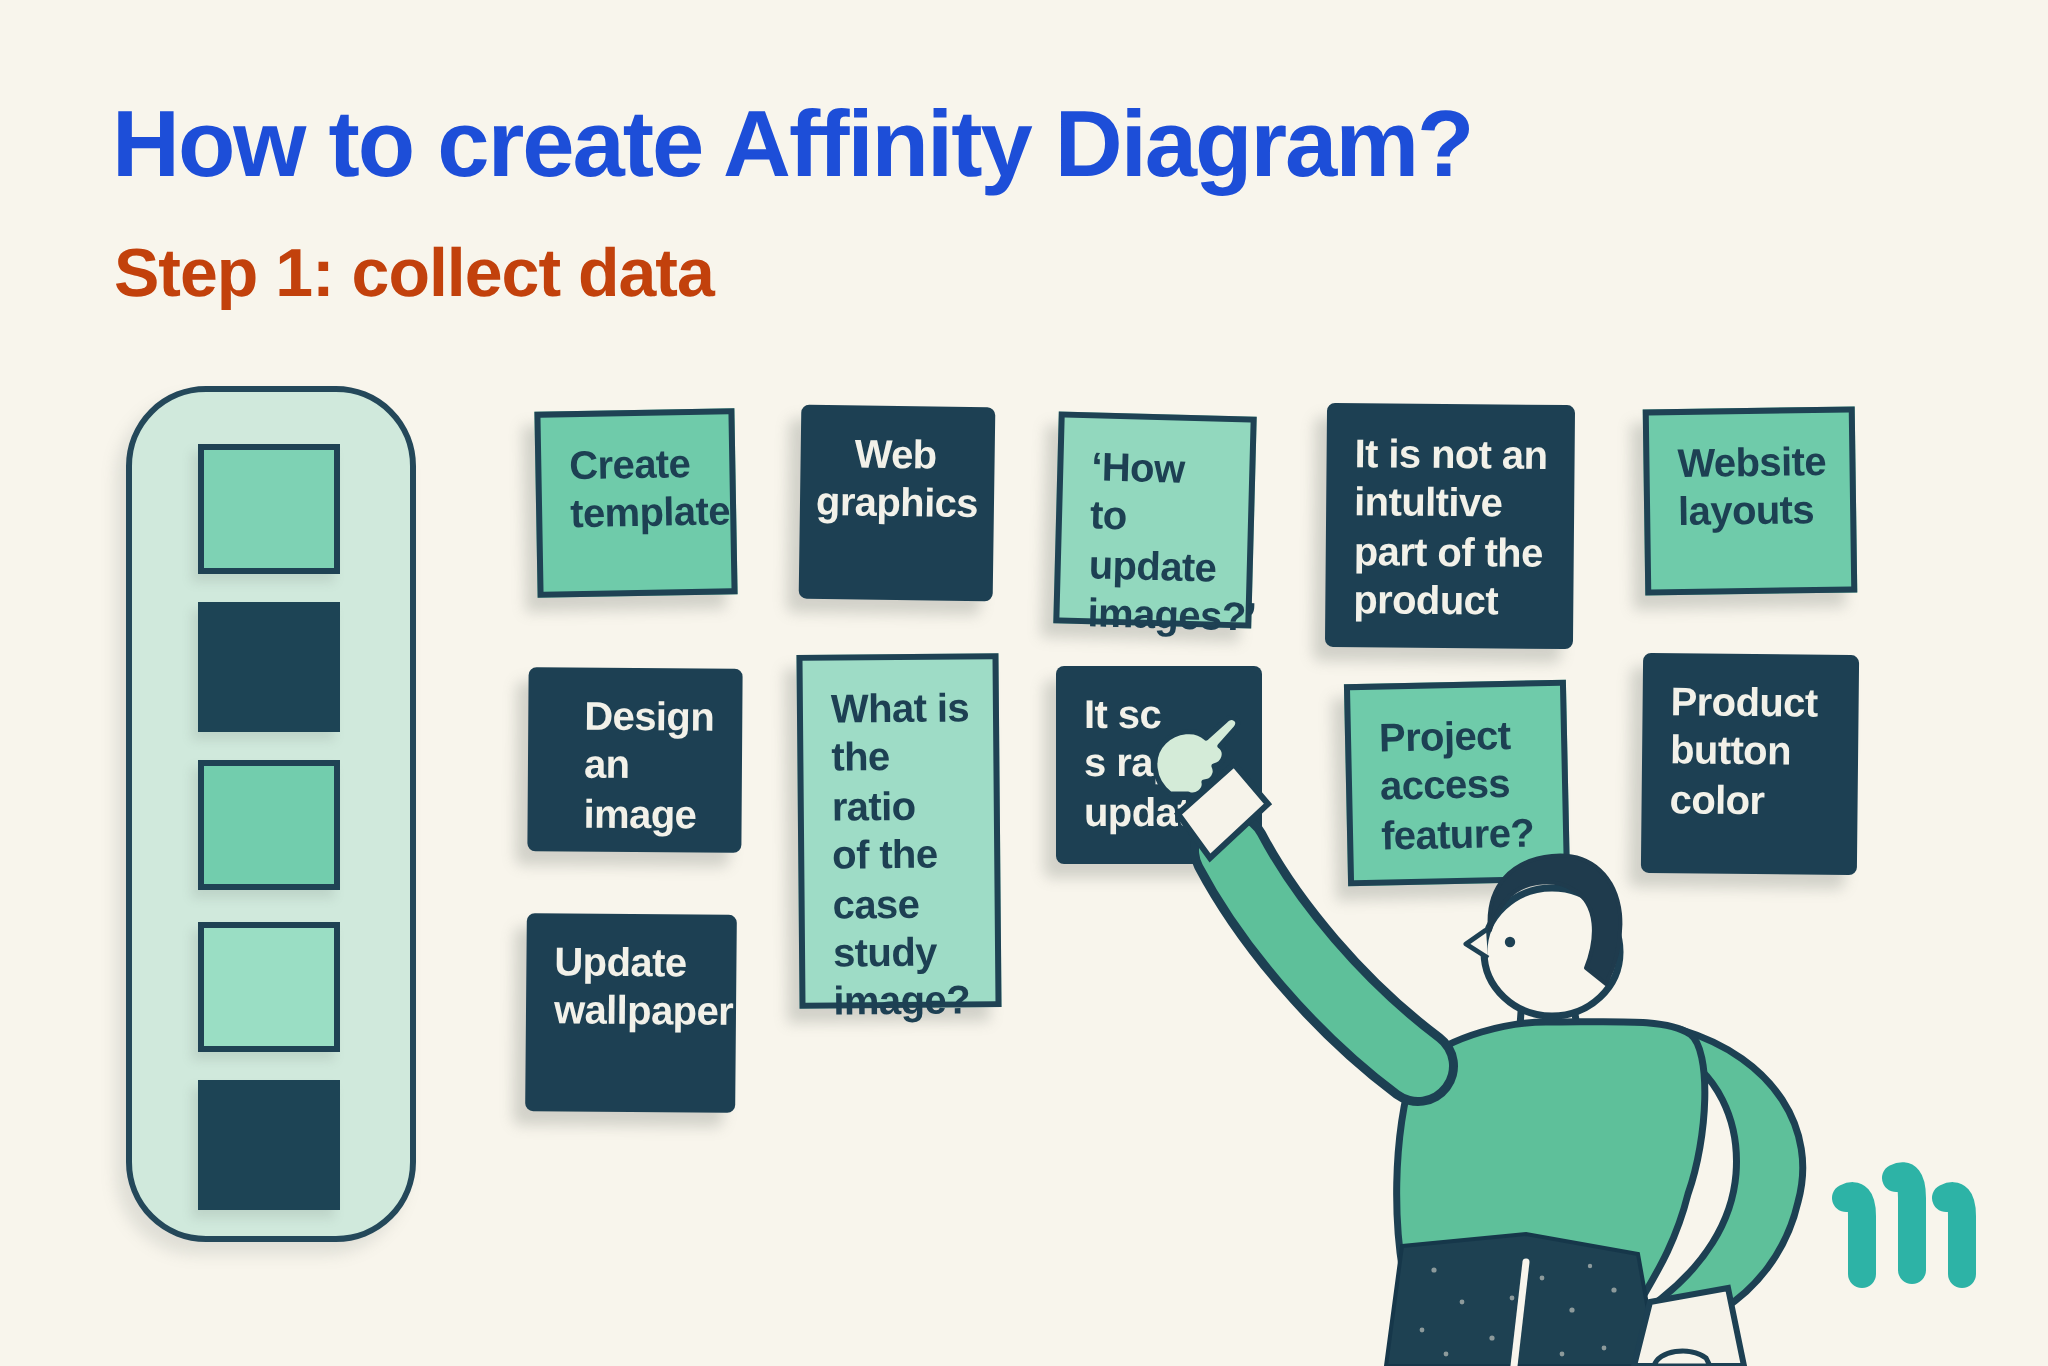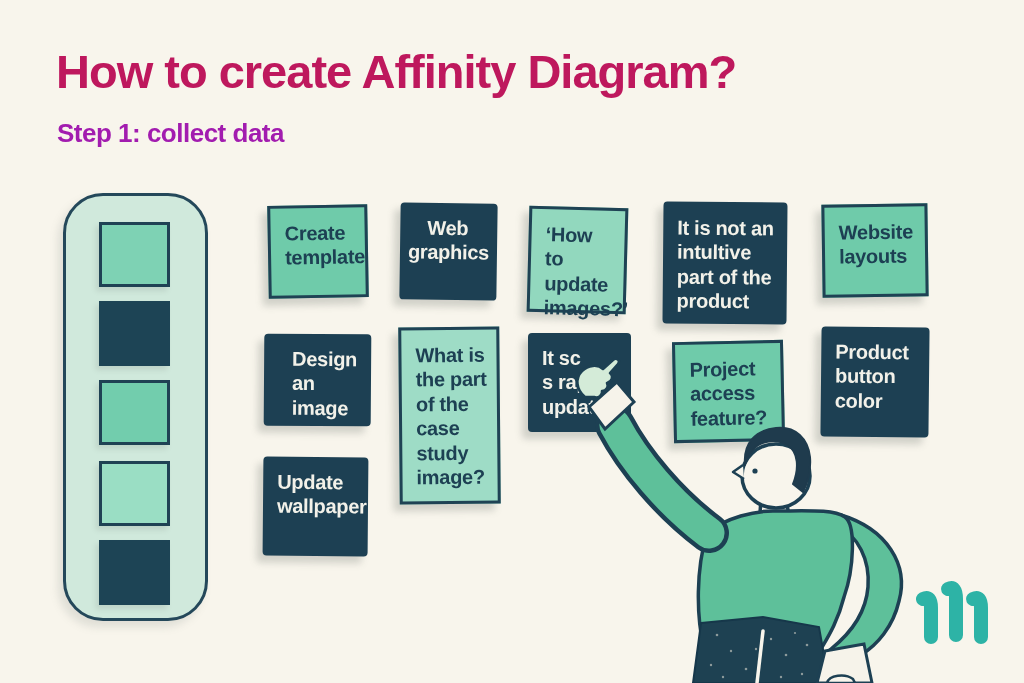--- a/index.html
+++ b/index.html
@@ -7,26 +7,26 @@
   body {
     position: relative;
     width: 1024px; height: 683px;
     background: #f8f5ec;
     font-family: "Liberation Sans", sans-serif;
     overflow: hidden;
   }
   .title {
     position: absolute; left: 56px; top: 44px;
     font-size: 47px; font-weight: 700; letter-spacing: -1px;
-    color: #be185d;
+    color: #1d4ed8;
   }
   .subtitle {
     position: absolute; left: 57px; top: 118px;
-    font-size: 26px; font-weight: 700; letter-spacing: -0.5px;
-    color: #a21caf;
+    font-size: 34px; font-weight: 700; letter-spacing: -0.5px;
+    color: #c2410c;
   }
   
   .panel {
     position: absolute; left: 63px; top: 193px;
     width: 145px; height: 428px;
     background: #d0e9dc;
     border: 3.5px solid #24485a;
     border-radius: 40px;
     box-shadow: -5px 6px 8px rgba(110,120,115,0.18);
   }
@@ -97,21 +97,21 @@
 images?’</span></div>
 <div class="note dark n4"><span class="txt">It is not an
 intultive
 part of the
 product</span></div>
 <div class="note green n5"><span class="txt">Website
 layouts</span></div>
 <div class="note dark n6"><span class="txt">Design
 an image</span></div>
 <div class="note mint n7"><span class="txt">What is
-the part
+the ratio
 of the
 case
 study
 image?</span></div>
 <div class="note dark n8"><span class="txt">It sc
 s rap
 update</span></div>
 <div class="note green n9"><span class="txt">Project
 access
 feature?</span></div>

